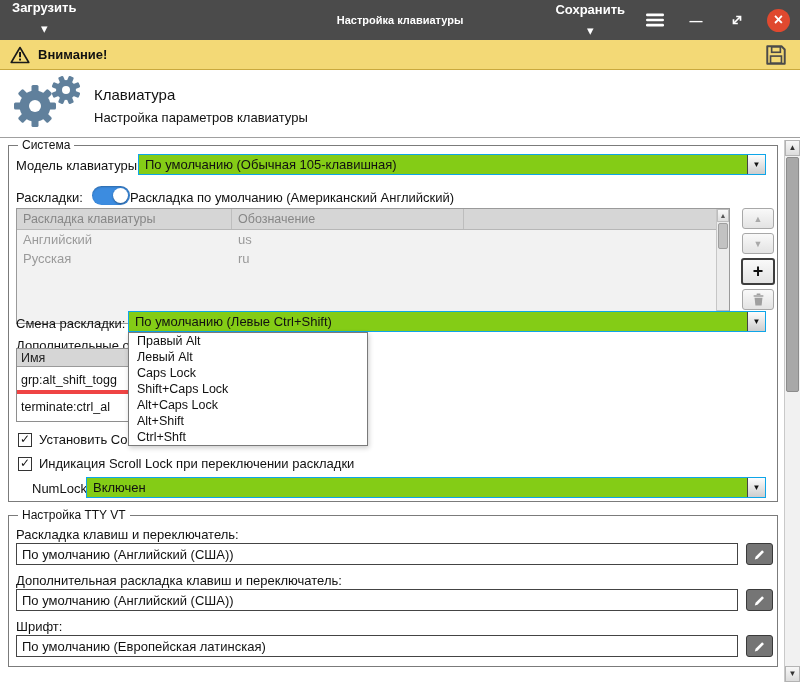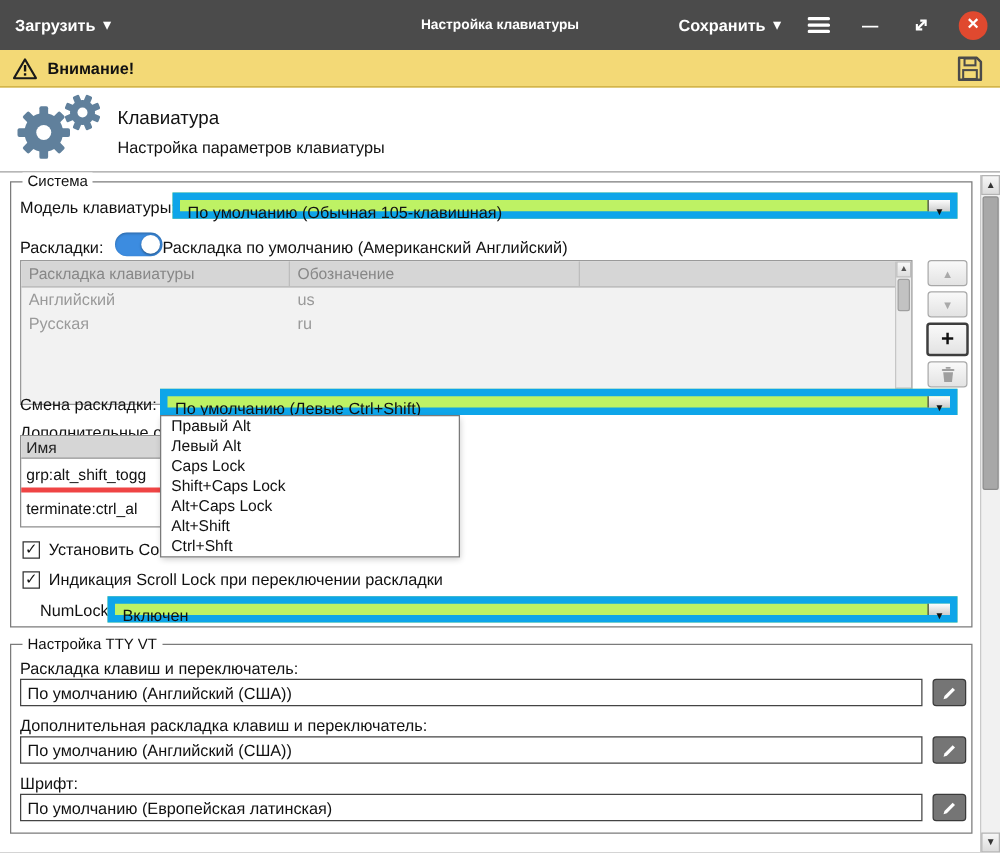--- a/index.html
+++ b/index.html
@@ -4,21 +4,21 @@
 <style>
   * { margin:0; padding:0; box-sizing:border-box; }
   html,body { background:#dcdcdc; }
   body { font-family:"Liberation Sans","DejaVu Sans",sans-serif; }
   .window { position:relative; width:800px; height:682px; background:#fff; overflow:hidden;
             outline:1px solid #8f8f8f; color:#111; font-size:13px; }
 
   
   .titlebar { position:absolute; left:0; top:0; width:800px; height:40px; background:#4b4b4b; }
   .tb-menubtn { display:flex; align-items:center; gap:6px; color:#fff; font-weight:bold;
-                font-size:13px; cursor:pointer; white-space:nowrap; }
+                font-size:13px; cursor:pointer; white-space:nowrap;flex-direction:column; }
   .tb-load { position:absolute; left:12px; top:0; height:40px; }
   .tb-title { position:absolute; left:50%; top:0; transform:translateX(-50%); line-height:40px;
               color:#fff; font-weight:bold; font-size:11px; white-space:nowrap; }
   .tb-right { position:absolute; right:10px; top:0; height:40px; display:flex; align-items:center; gap:19px; }
   .tb-icon { width:22px; height:22px; display:flex; align-items:center; justify-content:center;
              color:#fff; cursor:pointer; font-weight:bold; }
   .tb-close { width:23px; height:23px; border-radius:50%; background:#e0492f; color:#fff;
               display:flex; align-items:center; justify-content:center; font-weight:bold;
               font-size:16px; line-height:1; cursor:pointer; }
 
@@ -32,21 +32,21 @@
   
   .hdr-title { position:absolute; left:94px; top:86px; font-size:15px; }
   .hdr-sub   { position:absolute; left:94px; top:110px; font-size:13px; }
   .divider   { position:absolute; left:0; top:137px; width:800px; height:1px; background:#a0a0a0; }
 
   
   .lbl { position:absolute; font-size:13px; white-space:nowrap; }
   .fsb { position:absolute; border:1px solid #7b7b7b; }
   .leg { position:absolute; background:#fff; padding:0 4px; font-size:12px; white-space:nowrap;text-align:center; }
 
-  .combo { position:absolute; height:21px; background:#bef264; border:6px solid #0ea5e9; }
+  .combo { position:absolute; height:21px; background:#84cc16; border:1px solid #0ea5e9; }
   .combo-text { position:absolute; left:6px; right:20px; top:0; line-height:19px; font-size:13px;
                 white-space:nowrap; overflow:hidden; }
   .combo-btn { position:absolute; right:0; top:0; bottom:0; width:18px; border-left:1px solid #444;
                background:linear-gradient(#fdfdfd,#cdcdcd); text-align:center; font-size:8px;
                line-height:19px; color:#111; }
 
   .toggle { position:absolute; left:92px; top:186px; width:38px; height:19px; border-radius:10px;
             background:#3c8ce0; cursor:pointer; box-shadow:inset 0 1px 2px rgba(0,0,0,.25); }
   .toggle .knob { position:absolute; right:2px; top:2px; width:15px; height:15px; border-radius:50%;
                   background:#fff; box-shadow:0 1px 2px rgba(0,0,0,.4); }

